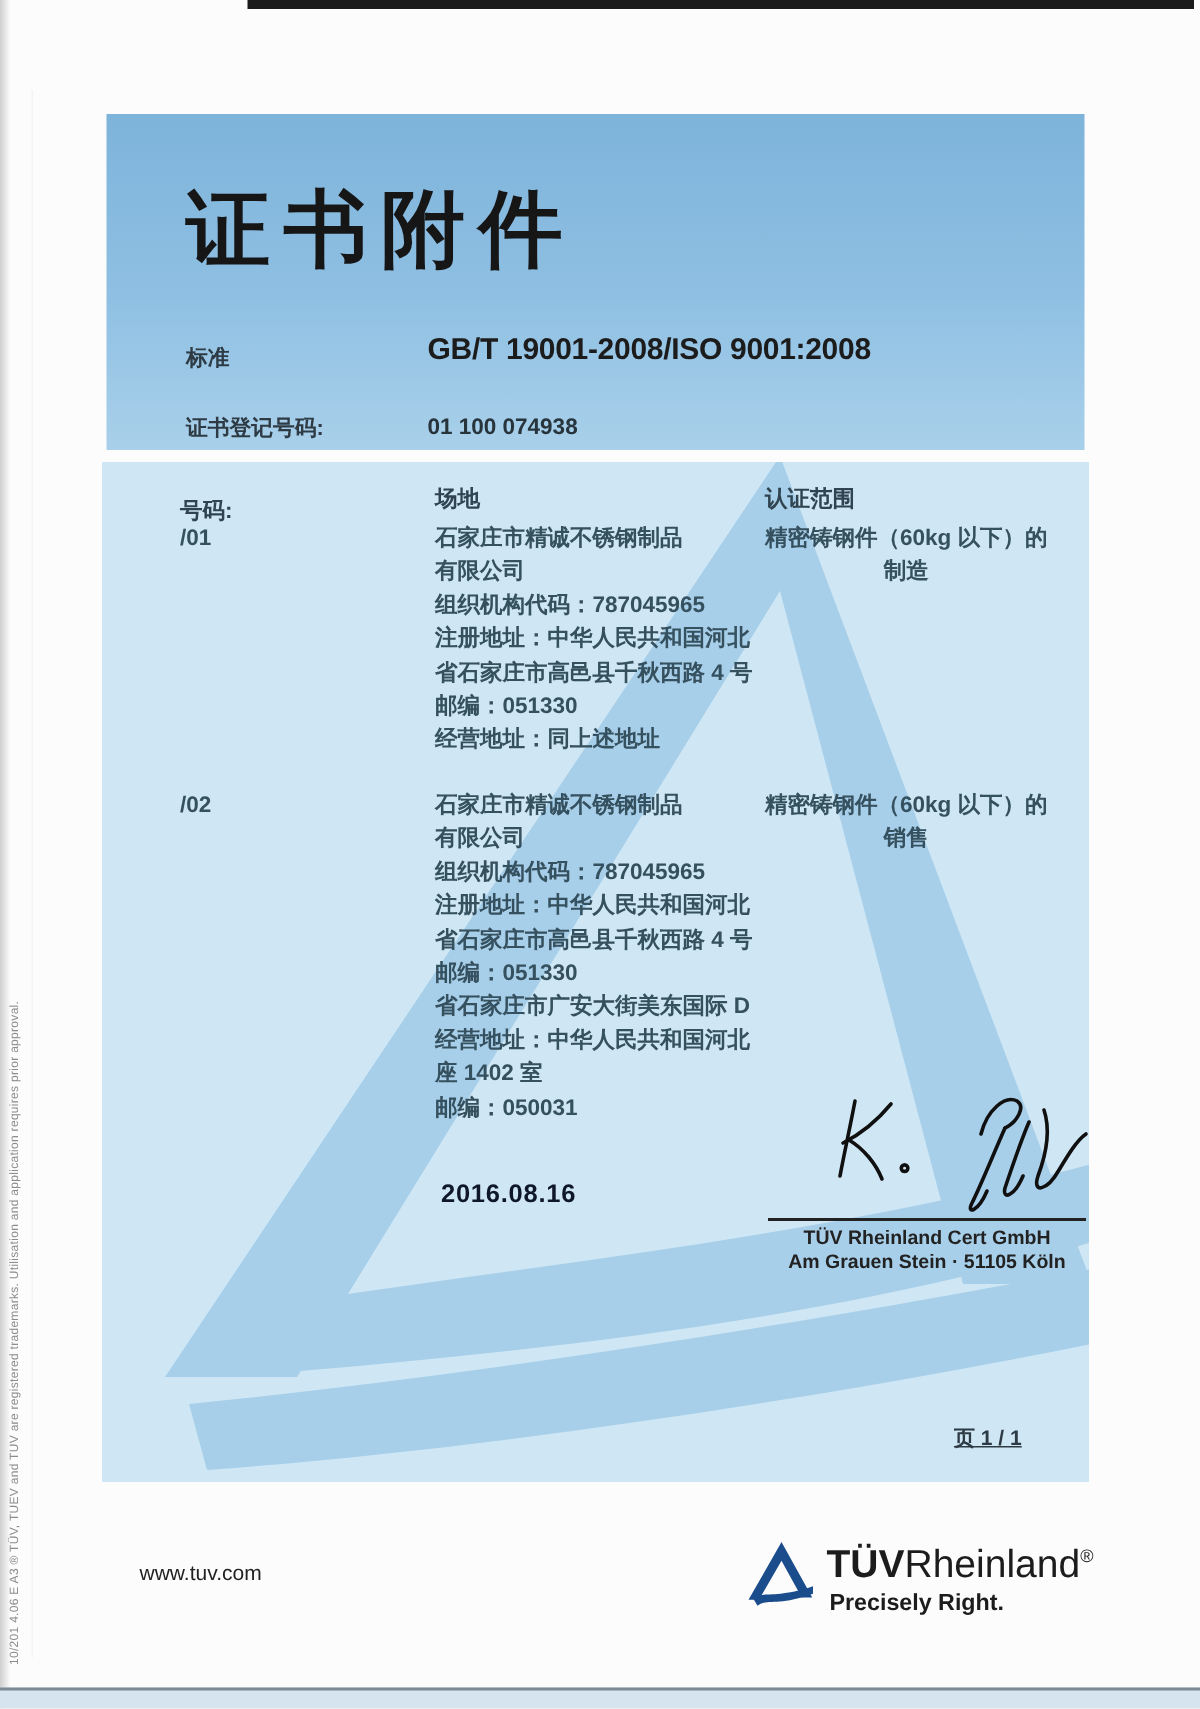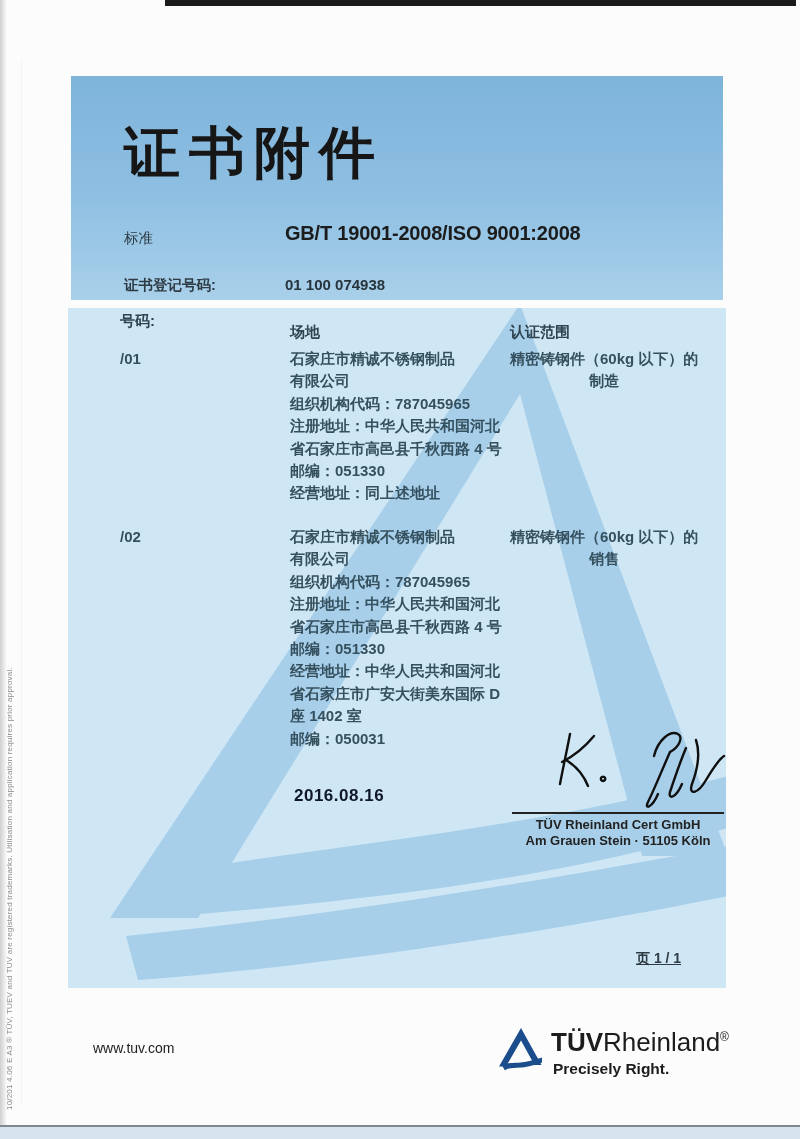--- a/index.html
+++ b/index.html
@@ -15,21 +15,21 @@
   .left-edge-shade{left:0;top:0;width:7px;height:1139px;
     background:linear-gradient(90deg,#cfcfcf,rgba(255,255,255,0));}
   .crease{left:21px;top:60px;width:1px;height:1045px;background:rgba(70,90,110,0.05);}
   
   .header-block{
     left:71px;top:76px;width:652px;height:224px;
     background:linear-gradient(180deg,#7eb3da 0%,#8fc0e3 55%,#a9d0ea 100%);
   }
   .doc-title{left:124px;top:122px;font-size:56px;font-weight:700;color:#161616;
     letter-spacing:9px;line-height:1.1;}
-  .std-label{left:124px;top:229px;font-size:14.5px;font-weight:400;color:#2e3b44;text-align:center;}
+  .std-label{left:124px;top:229px;font-size:14.5px;font-weight:700;color:#2e3b44;text-align:center;}
   .std-value{left:285px;top:222px;font-size:20px;font-weight:700;color:#1c1c1c;letter-spacing:-0.2px;text-align:center;}
   .reg-label{left:124px;top:276px;font-size:14.5px;font-weight:700;color:#2e3b44;}
   .reg-value{left:285px;top:276px;font-size:15px;font-weight:600;color:#27343c;}
   
   .panel{left:68px;top:308px;width:658px;height:680px;background:#cfe7f5;overflow:hidden;}
   .panel svg{position:absolute;left:0;top:0;}
   
   .th{font-size:15px;font-weight:700;color:#2f4450;white-space:nowrap;}
   .cell-lines div{font-size:15px;font-weight:600;color:#35505e;line-height:22.4px;white-space:nowrap;}
   .num-cell{font-size:15px;font-weight:600;color:#35505e;}
@@ -75,21 +75,21 @@
   <div class="abs panel">
     <svg width="658" height="680" viewBox="0 0 658 680" preserveAspectRatio="none">
       <g fill="#a8cfe9">
         <path d="M452,-4 L660,548 L574,548 L452,86 L130,610 L42,610 Z"></path>
         <path d="M140,558 C320,532 500,512 660,468 L660,520 C500,568 320,590 132,606 Z"></path>
         <path d="M58,628 C260,608 480,572 660,538 L660,588 C480,624 260,658 70,672 Z"></path>
       </g>
     </svg>
   </div>
 
-  <div class="abs th col-number" style="top:312px;">号码:</div>
+  <div class="abs th col-number" style="top:331px;">号码:</div>
   <div class="abs th col-site" style="top:323px;">场地</div>
   <div class="abs th col-scope" style="top:323px;">认证范围</div>
 
   <div class="abs num-cell col-number" style="top:350px;">/01</div>
   <div class="abs cell-lines col-site" style="top:348px;">
     <div>石家庄市精诚不锈钢制品</div>
     <div>有限公司</div>
     <div>组织机构代码：787045965</div>
     <div>注册地址：中华人民共和国河北</div>
     <div>省石家庄市高邑县千秋西路 4 号</div>
@@ -102,22 +102,22 @@
   </div>
 
   <div class="abs num-cell col-number" style="top:528px;">/02</div>
   <div class="abs cell-lines col-site" style="top:526px;">
     <div>石家庄市精诚不锈钢制品</div>
     <div>有限公司</div>
     <div>组织机构代码：787045965</div>
     <div>注册地址：中华人民共和国河北</div>
     <div>省石家庄市高邑县千秋西路 4 号</div>
     <div>邮编：051330</div>
+    <div>省石家庄市广安大街美东国际 D</div>
     <div>经营地址：中华人民共和国河北</div>
-    <div>省石家庄市广安大街美东国际 D</div>
     <div>座 1402 室</div>
     <div>邮编：050031</div>
   </div>
   <div class="abs cell-lines col-scope" style="top:526px;">
     <div>精密铸钢件（60kg 以下）的</div>
     <div>销售</div>
   </div>
 
   <div class="abs date-text">2016.08.16</div>
   <svg class="abs" style="left:536px;top:722px;" width="200" height="92" viewBox="0 0 200 92">

